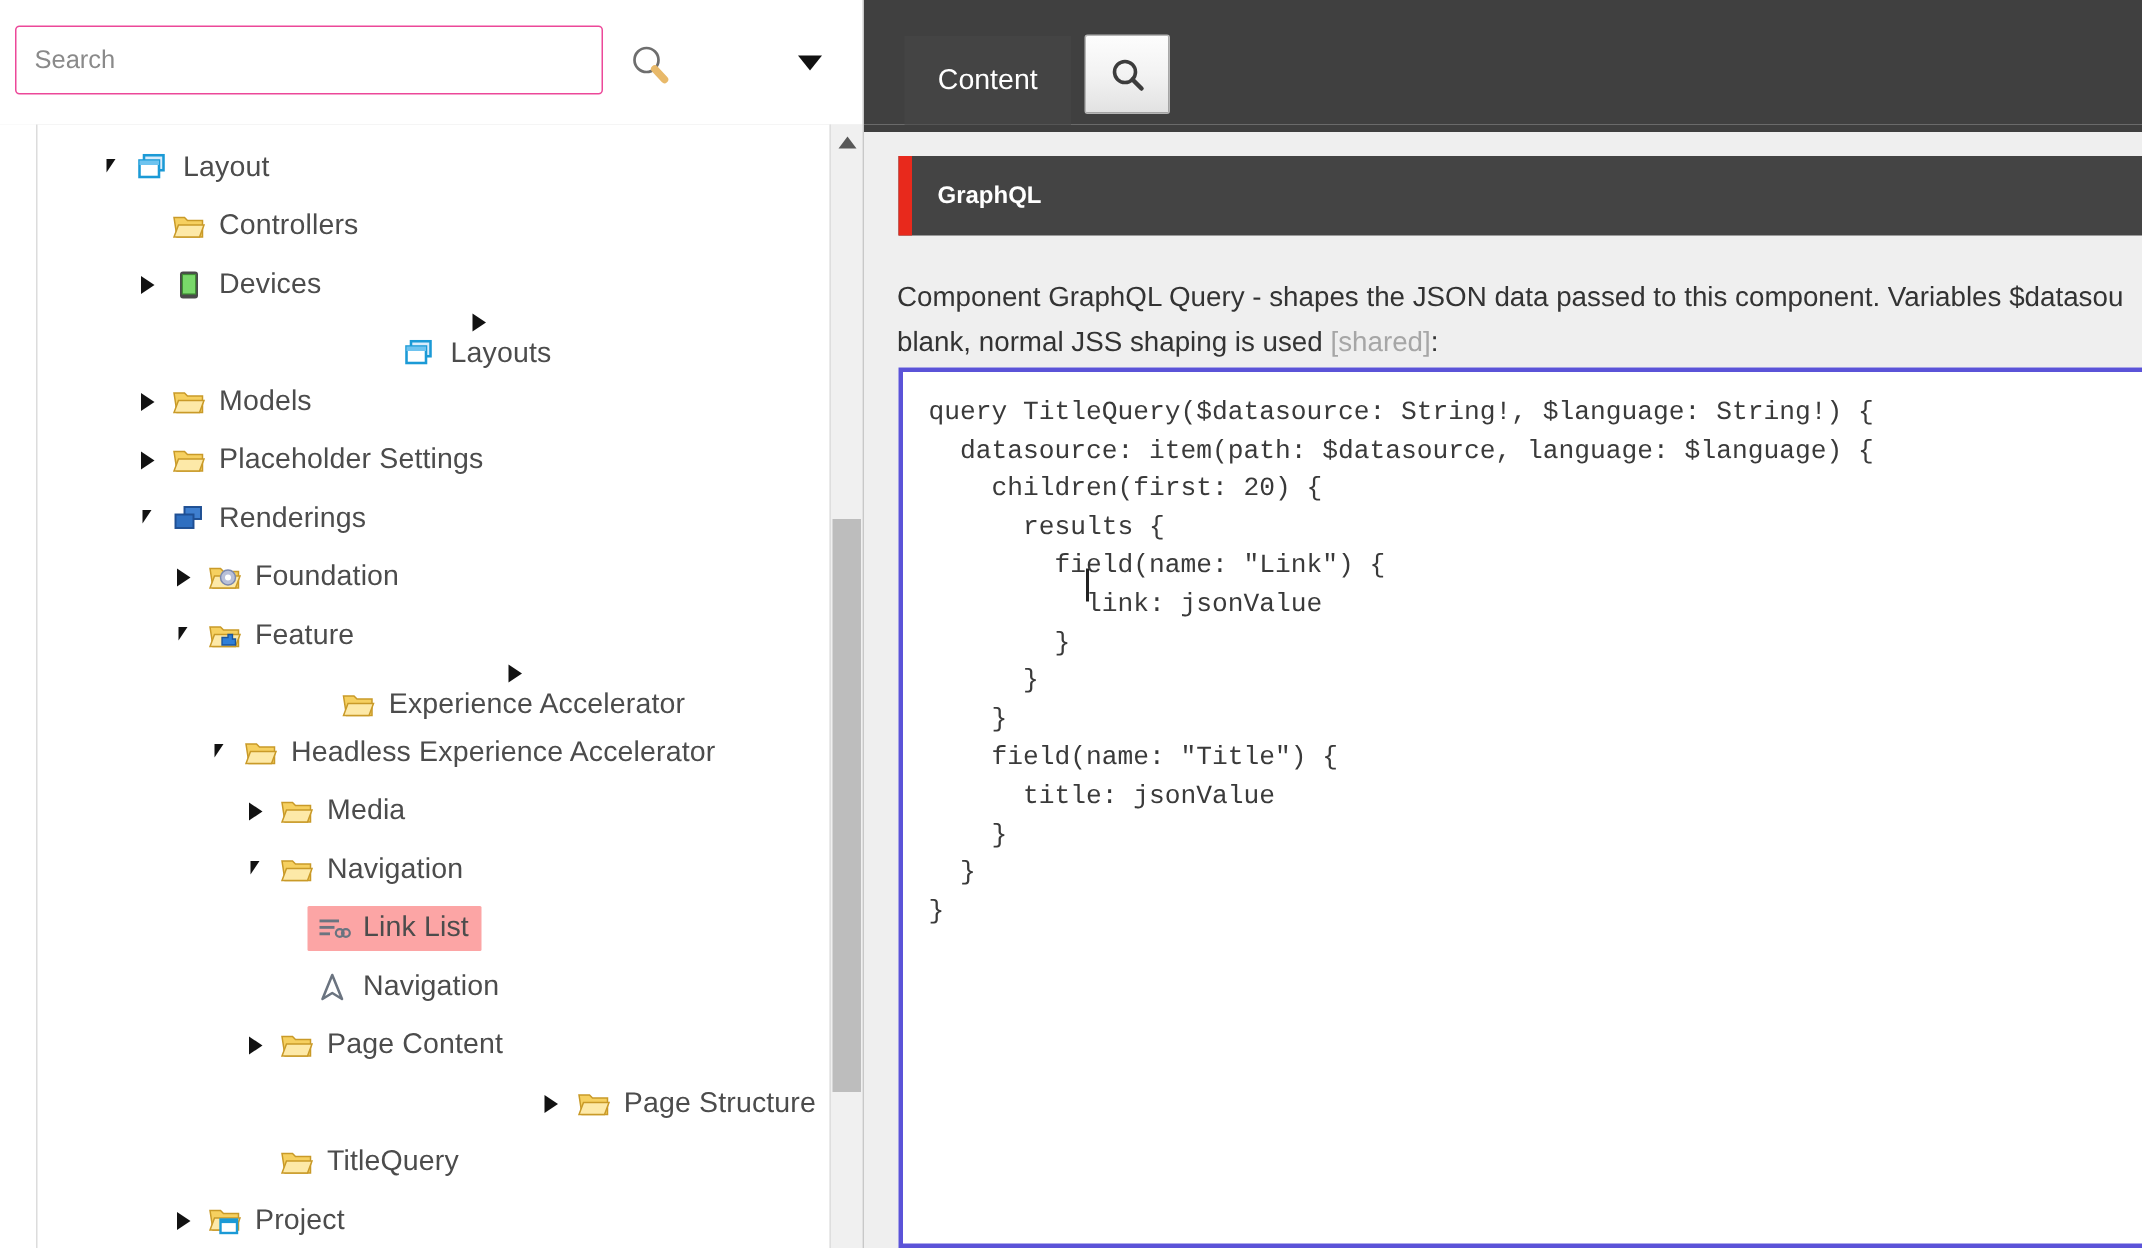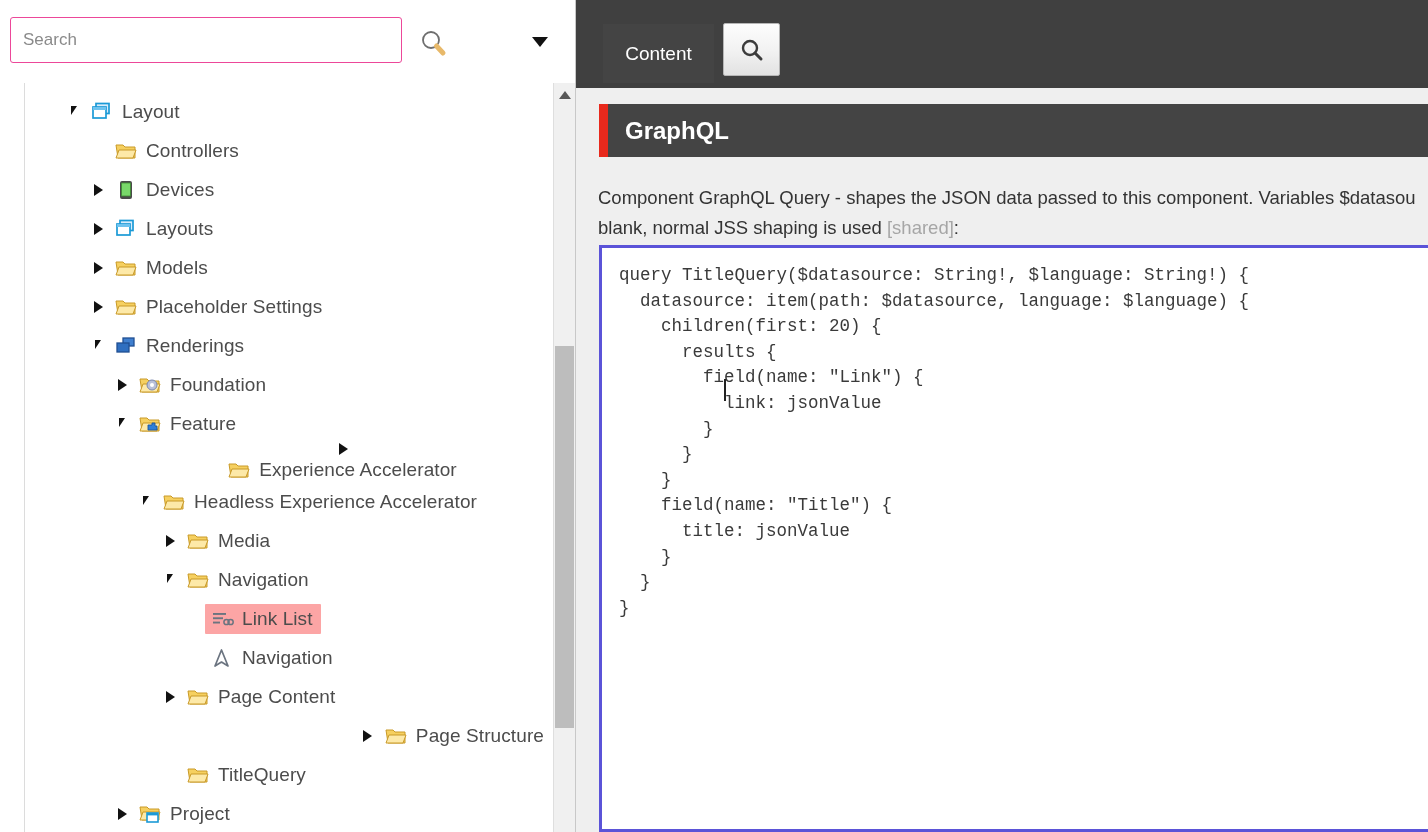--- a/index.html
+++ b/index.html
@@ -259,21 +259,21 @@
     align-items: center;
   }
   #graphql-accent {
     width: 9px;
     height: 53px;
     background: #e8291c;
     flex: 0 0 auto;
   }
   #graphql-title {
     color: #ffffff;
-    font-size: 24px;
+    font-size: 16px;
     font-weight: bold;
     margin-left: 17px;
   }
   #desc-block {
     position: absolute;
     left: 22px;
     top: 183px;
     width: 860px;
     font-size: 18.5px;
     color: #333333;
@@ -367,21 +367,21 @@
               <span class="sel-hl">
                 <span class="ticon">
                   <svg width="24" height="22" viewBox="0 0 24 22">
                     <rect x="6" y="2" width="12" height="18" rx="2" fill="#4a4a4a"></rect>
                     <rect x="7.6" y="4" width="8.8" height="13" fill="#79d86a" stroke="#3f8f34" stroke-width="0.8"></rect>
                   </svg>
                 </span>
                 <span class="tree-label">Devices</span>
               </span>
             </div>
-            <div class="tree-row" style="padding-left: 62px;">
+            <div class="tree-row" style="padding-left: 62px; flex-direction: column;">
               <span class="twisty collapsed"></span>
               <span class="sel-hl">
                 <span class="ticon">
                   <svg width="24" height="22" viewBox="0 0 24 22">
                     <rect x="6" y="2.5" width="13" height="10" fill="#d9ecfb" stroke="#1b9ad6" stroke-width="1.7"></rect>
                     <rect x="3" y="6" width="13" height="11" fill="#ffffff" stroke="#1b9ad6" stroke-width="1.7"></rect>
                     <rect x="3" y="6" width="13" height="3" fill="#6ec3ef"></rect>
                   </svg>
                 </span>
                 <span class="tree-label">Layouts</span>

